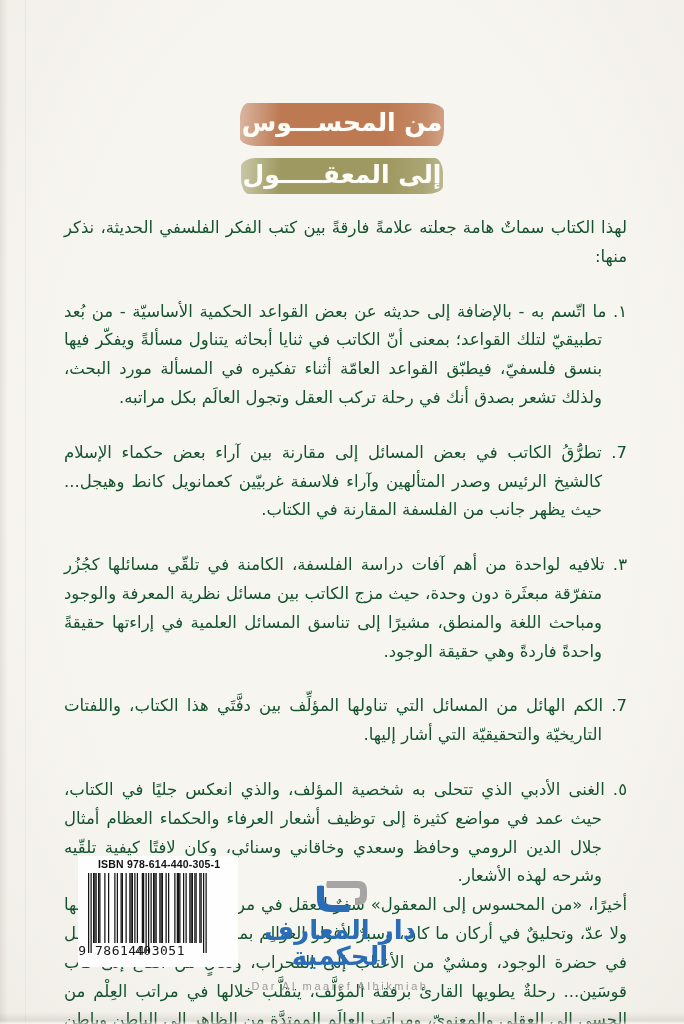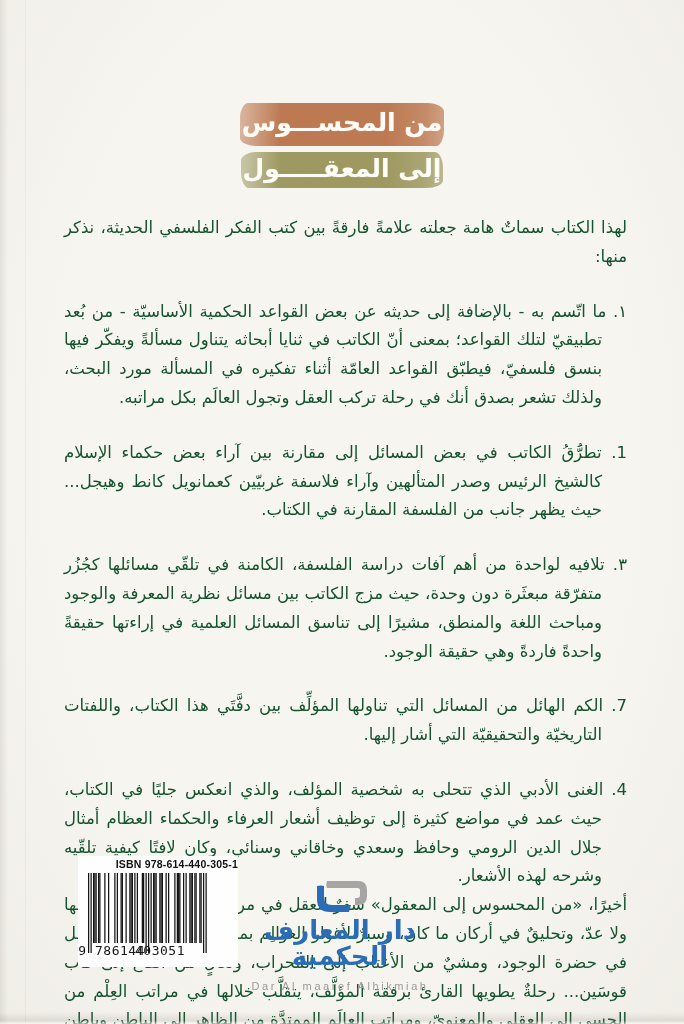--- a/index.html
+++ b/index.html
@@ -14,21 +14,21 @@
     background:linear-gradient(90deg,rgba(120,115,105,.14),rgba(120,115,105,0));}
   .edge-line{position:absolute;left:25px;top:0;bottom:0;width:1px;
     background:rgba(130,125,110,.08);}
   .bottom-shade{position:absolute;left:0;right:0;bottom:0;height:12px;
     background:linear-gradient(180deg,rgba(120,115,105,0),rgba(120,115,105,.16) 70%,rgba(255,255,255,.55));}
   .vignette{position:absolute;inset:0;pointer-events:none;
     background:radial-gradient(ellipse at 50% 45%,rgba(0,0,0,0) 60%,rgba(150,140,120,.07) 100%);}
 
   
   .title-block{position:absolute;top:103px;left:0;right:0;
-    display:flex;flex-direction:column;align-items:center;gap:6px;}
+    display:flex;flex-direction:column;align-items:center;gap:12px;}
   .band{position:relative;display:flex;align-items:center;justify-content:center;}
   .band::after{content:"";position:absolute;inset:0;border-radius:inherit;
     background:linear-gradient(93deg,rgba(255,255,255,.45),rgba(255,255,255,0) 20%,
       rgba(255,255,255,0) 72%,rgba(255,255,255,.12) 90%,rgba(255,255,255,.3));}
   .band1{width:204px;height:43px;background:var(--band1,#bd7a52);
     border-radius:9px 16px 8px 18px / 15px 9px 17px 8px;}
   .band2{width:202px;height:36px;background:var(--band2,#9e9960);
     border-radius:15px 9px 17px 8px / 9px 15px 8px 17px;}
   .band-text{position:relative;z-index:1;direction:rtl;color:#fdfcf7;
     font-weight:bold;font-size:25px;line-height:1;padding-bottom:4px;
@@ -37,21 +37,21 @@
   
   .blurb{position:absolute;top:214px;right:57px;left:64px;
     direction:rtl;text-align:justify;color:#14532d;
     font-size:16.5px;line-height:28.8px;}
   .blurb p{margin:0;}
   .blurb p.item{padding-right:25px;text-indent:-25px;margin-top:26px;}
 
   
   .barcode-block{position:absolute;left:78px;top:856px;width:160px;background:#fefefe;padding:2px 0 2px 0;}
   .isbn-label{font-family:"Liberation Sans",sans-serif;font-size:10.5px;font-weight:600;
-    letter-spacing:.2px;color:#111;margin:0 0 3px 20px;white-space:nowrap;text-align:right;}
+    letter-spacing:.2px;color:#111;margin:0 0 3px 20px;white-space:nowrap;}
   .bars-wrap{position:relative;margin-left:10px;width:119px;height:92px;}
   .bars-wrap svg{display:block;}
   .bd{position:absolute;top:70px;font-family:"DejaVu Sans Mono",monospace;
     font-size:13px;line-height:16px;color:#161616;letter-spacing:.5px;}
   .bd.lead{left:-12px;width:10px;text-align:right;letter-spacing:0;}
   .bd.g1{left:5px;width:52px;text-align:right;}
   .bd.g2{left:47px;width:52px;text-align:left;}
 
   
   .publisher{position:absolute;top:880px;left:238px;width:204px;text-align:center;}
@@ -74,24 +74,24 @@
       <span class="band-text">من المحســـوس</span>
     </div>
     <div class="band band2" id="band2">
       <span class="band-text">إلى المعقـــــول</span>
     </div>
   </header>
 
   <main class="blurb">
     <p class="intro">لهذا الكتاب سماتٌ هامة جعلته علامةً فارقةً بين كتب الفكر الفلسفي الحديثة، نذكر منها:</p>
     <p class="item">١. ما اتّسم به - بالإضافة إلى حديثه عن بعض القواعد الحكمية الأساسيّة - من بُعد تطبيقيّ لتلك القواعد؛ بمعنى أنّ الكاتب في ثنايا أبحاثه يتناول مسألةً ويفكّر فيها بنسق فلسفيّ، فيطبّق القواعد العامّة أثناء تفكيره في المسألة مورد البحث، ولذلك تشعر بصدق أنك في رحلة تركب العقل وتجول العالَم بكل مراتبه.</p>
-    <p class="item">1. تطرُّقُ الكاتب في بعض المسائل إلى مقارنة بين آراء بعض حكماء الإسلام كالشيخ الرئيس وصدر المتألهين وآراء فلاسفة غربيّين كعمانويل كانط وهيجل... حيث يظهر جانب من الفلسفة المقارنة في الكتاب.</p>
+    <p class="item">7. تطرُّقُ الكاتب في بعض المسائل إلى مقارنة بين آراء بعض حكماء الإسلام كالشيخ الرئيس وصدر المتألهين وآراء فلاسفة غربيّين كعمانويل كانط وهيجل... حيث يظهر جانب من الفلسفة المقارنة في الكتاب.</p>
     <p class="item">٣. تلافيه لواحدة من أهم آفات دراسة الفلسفة، الكامنة في تلقّي مسائلها كجُزُر متفرّقة مبعثَرة دون وحدة، حيث مزج الكاتب بين مسائل نظرية المعرفة والوجود ومباحث اللغة والمنطق، مشيرًا إلى تناسق المسائل العلمية في إراءتها حقيقةً واحدةً فاردةً وهي حقيقة الوجود.</p>
     <p class="item">7. الكم الهائل من المسائل التي تناولها المؤلِّف بين دفَّتَي هذا الكتاب، واللفتات التاريخيّة والتحقيقيّة التي أشار إليها.</p>
-    <p class="item">4. الغنى الأدبي الذي تتحلى به شخصية المؤلف، والذي انعكس جليًا في الكتاب، حيث عمد في مواضع كثيرة إلى توظيف أشعار العرفاء والحكماء العظام أمثال جلال الدين الرومي وحافظ وسعدي وخاقاني وسنائي، وكان لافتًا كيفية تلقّيه وشرحه لهذه الأشعار.</p>
+    <p class="item">٥. الغنى الأدبي الذي تتحلى به شخصية المؤلف، والذي انعكس جليًا في الكتاب، حيث عمد في مواضع كثيرة إلى توظيف أشعار العرفاء والحكماء العظام أمثال جلال الدين الرومي وحافظ وسعدي وخاقاني وسنائي، وكان لافتًا كيفية تلقّيه وشرحه لهذه الأشعار.</p>
     <p class="closing">أخيرًا، «من المحسوس إلى المعقول» سفرٌ للعقل في مراتب الوجود التي لا حدّ لها ولا عدّ، وتحليقٌ في أركان ما كان، وسبرٌ لأغوار العوالِم بما فيها... هو تطوافٌ للعقل في حضرة الوجود، ومشيٌ من الأعتاب إلى المحراب، وتعالٍ من القاع إلى قاب قوسَين... رحلةٌ يطويها القارئ برفقة المؤلَّف، يتقلَّب خلالها في مراتب العِلْم من الحسي إلى العقلي والمعنويّ، ومراتب العالَم الممتدَّة من الظاهر إلى الباطِن وباطِن الباطن.</p>
   </main>
 
   <div class="barcode-block">
     <div class="isbn-label">ISBN 978-614-440-305-1</div>
     <div class="bars-wrap">
       <svg id="barcode" width="119" height="80" viewBox="0 0 119 80">
           <rect x="0.00" y="0" width="1.25" height="80" fill="#141414"></rect>
           <rect x="2.50" y="0" width="1.25" height="80" fill="#141414"></rect>
           <rect x="5.00" y="0" width="1.25" height="70" fill="#141414"></rect>

